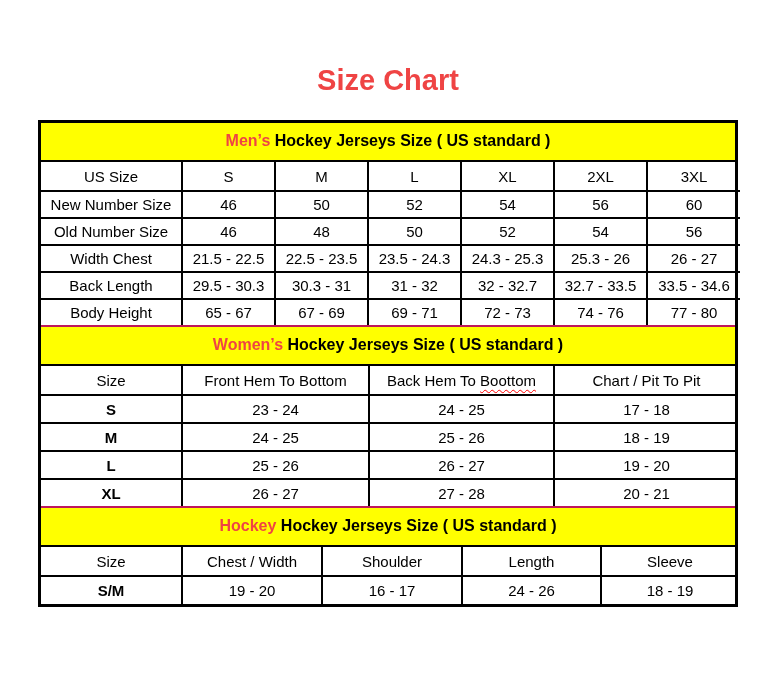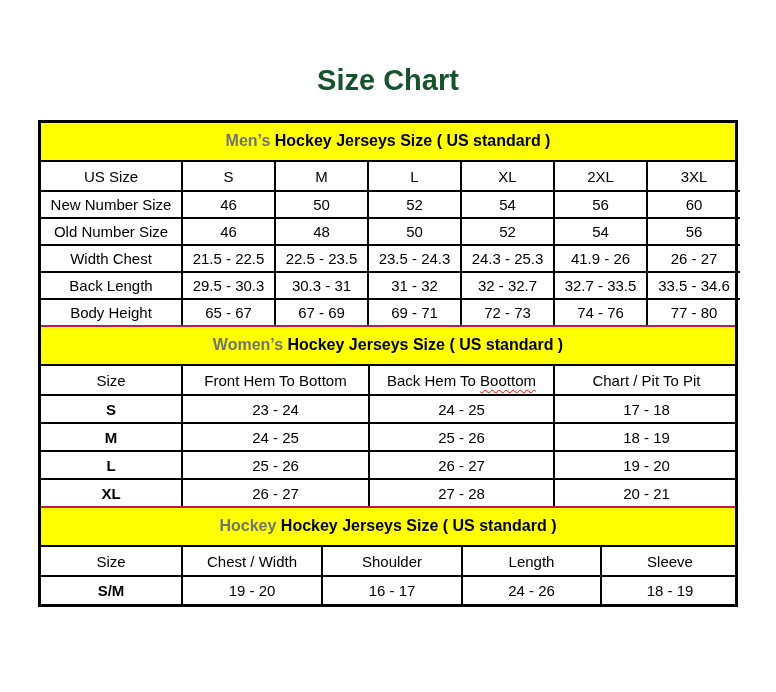--- a/index.html
+++ b/index.html
@@ -9,42 +9,42 @@
     height: 692px;
     background: #ffffff;
     font-family: "Liberation Sans", sans-serif;
     overflow: hidden;
   }
   .page-title {
     margin: 64px 0 4px 0;
     text-align: center;
     font-size: 29px;
     font-weight: bold;
-    color: #14532d;
+    color: #ef4444;
     letter-spacing: 0px;
   }
   .chart-wrap {
     position: absolute;
     left: 38px;
     top: 120px;
     width: 700px;
     border: 3px solid #000000;
     box-sizing: border-box;
   }
   .band {
     background: #ffff00;
     text-align: center;
     font-weight: bold;
     font-size: 16px;
     color: #000000;
     padding: 9px 0 10px 0;
     border-bottom: 2px solid #000000;
   }
   .band.not-first { border-top: 2px solid #be185d; }
-  .band .hl { color: #737373; }
+  .band .hl { color: #ef4444; }
   table {
     width: 100%;
     border-collapse: collapse;
     table-layout: fixed;
   }
   td, th {
     border: 2px solid #000000;
     text-align: center;
     vertical-align: middle;
     font-size: 15px;
@@ -120,21 +120,21 @@
         <td>52</td>
         <td>54</td>
         <td>56</td>
       </tr>
       <tr>
         <td class="rowlabel-plain">Width Chest</td>
         <td>21.5 - 22.5</td>
         <td>22.5 - 23.5</td>
         <td>23.5 - 24.3</td>
         <td>24.3 - 25.3</td>
-        <td>41.9 - 26</td>
+        <td>25.3 - 26</td>
         <td>26 - 27</td>
       </tr>
       <tr>
         <td class="rowlabel-plain">Back Length</td>
         <td>29.5 - 30.3</td>
         <td>30.3 - 31</td>
         <td>31 - 32</td>
         <td>32 - 32.7</td>
         <td>32.7 - 33.5</td>
         <td>33.5 - 34.6</td>

